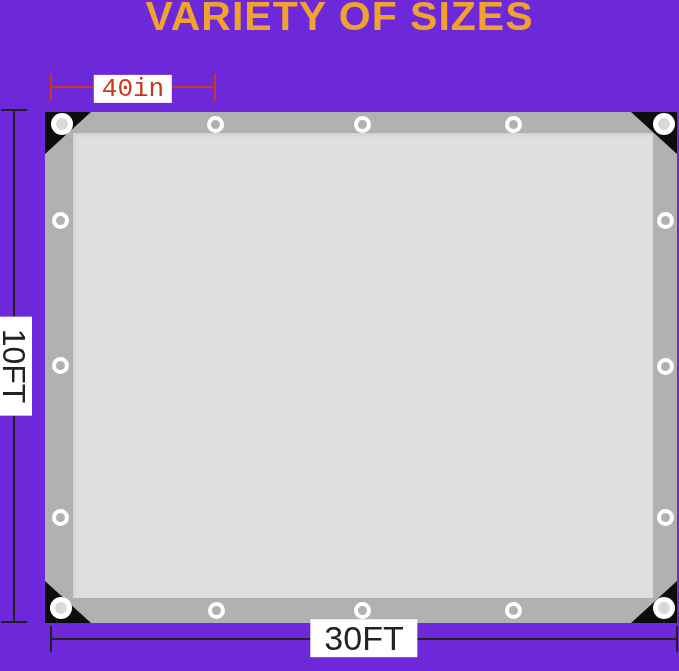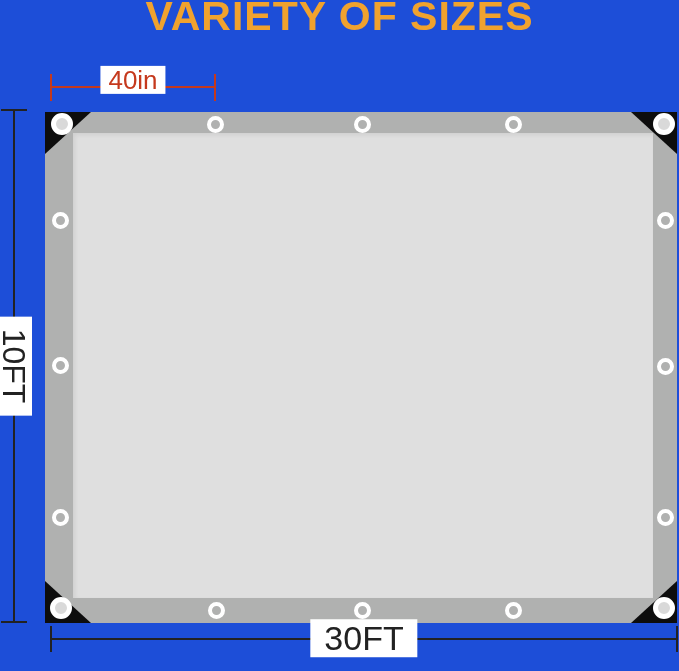--- a/index.html
+++ b/index.html
@@ -1,17 +1,17 @@
 <!DOCTYPE html>
 <html style="--title-orange: #F0A22E; --dimension-red: #C5391D; --dimension-dark: #222222; --tarp-band-gray: #B0B1B0; --tarp-inner-gray: #DFDFDF; --corner-black: #0D0D0D; --grommet-white: #FFFFFF; --grommet-hole-light: #D9D9D9;"><head>
 <meta charset="utf-8">
 <style>
   html,body{margin:0;padding:0;background:#fff;}
   .page{
-    position:relative;width:679px;height:671px;background:#1d4ed8;overflow:hidden;
+    position:relative;width:679px;height:671px;background:#6d28d9;overflow:hidden;
     font-family:"Liberation Sans",sans-serif;
   }
   
   .title{
     position:absolute;top:-7px;left:0;width:100%;margin:0;
     text-align:center;font-size:41px;font-weight:bold;letter-spacing:1px;
     color:var(--title-orange,#F0A22E);
   }
   
   .tarp{
@@ -41,22 +41,22 @@
   .m-label{
     position:absolute;background:#fff;color:var(--dimension-dark,#1F1F1F);
     font-size:34px;line-height:1;padding:2px 14px;white-space:nowrap;
   }
   
   .bracket40{position:absolute;left:50px;top:74px;width:166px;height:27px;}
   .bracket40 .m-line-h{top:12px;left:0;width:100%;background:var(--dimension-red,#C5391D);}
   .bracket40 .tick{position:absolute;top:0;width:2px;height:27px;background:var(--dimension-red,#C5391D);}
   .bracket40 .tick.right{right:0;}
   .bracket40 .m-label{
-    left:50%;top:7px;transform:translate(-50%,-54%);
-    color:var(--dimension-red,#C5391D);font-family:Liberation Sans, sans-serif;
+    left:50%;top:16px;transform:translate(-50%,-54%);
+    color:var(--dimension-red,#C5391D);font-family:Liberation Mono, monospace;
     font-size:26px;padding:1px 8px;
   }
   
   .measure-h10{position:absolute;left:1px;top:109px;width:26px;height:514px;}
   .measure-h10 .m-line-v{left:12px;top:0;height:100%;}
   .measure-h10 .tick{position:absolute;left:0;width:26px;height:2px;background:var(--dimension-dark,#2B2B2B);}
   .measure-h10 .tick.bottom{bottom:0;}
   .measure-h10 .m-label{
     left:13px;top:50%;transform:translate(-50%,-50%) rotate(90deg);
     font-size:32px;padding:2px 12px;

